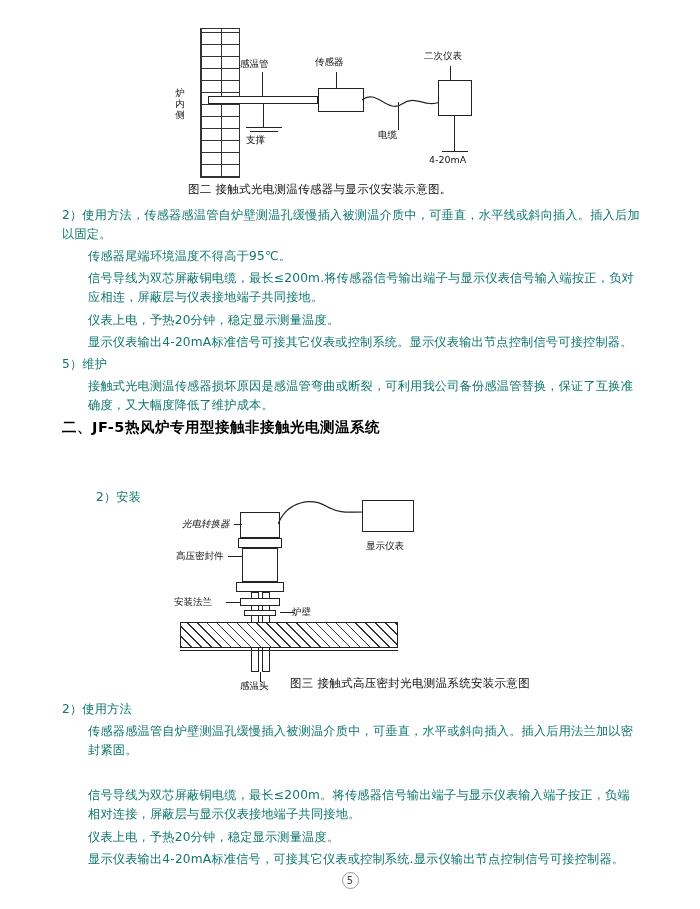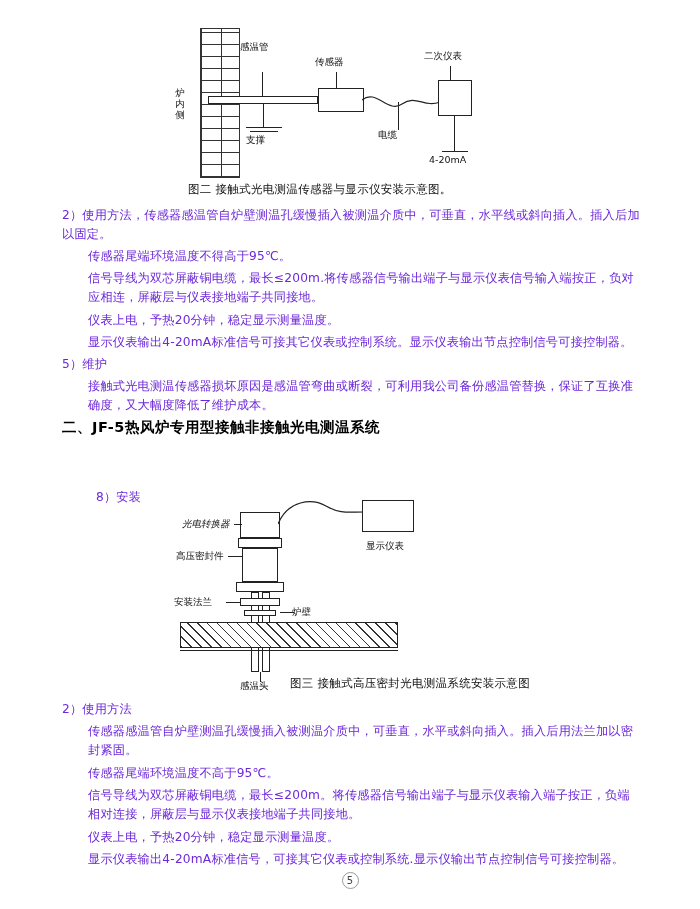--- a/index.html
+++ b/index.html
@@ -90,21 +90,21 @@
     color: #111;
     letter-spacing: 0.3px;
     white-space: nowrap;
   }
 
   
   .para {
     position: absolute;
     font-size: 12.2px;
     line-height: 1.55;
-    color: #6d28d9;
+    color: #0f766e;
     letter-spacing: 0.2px;
   }
   .para.w {
     width: 520px;
   }
   .heading {
     position: absolute;
     font-size: 14.5px;
     font-weight: bold;
     color: #000;
@@ -172,40 +172,40 @@
 
     <div class="ln" style="left:113px; top:76px; width:1.3px; height:24px;"></div>
     <div class="ln" style="left:96px; top:99px; width:36px; height:1.3px;"></div>
     <div class="ln" style="left:100px; top:103px; width:28px; height:1.1px;"></div>
 
     <div class="ln" style="left:112px; top:44px; width:1.1px; height:24px;"></div>
     <div class="ln" style="left:186px; top:44px; width:1.1px; height:16px;"></div>
     <div class="ln" style="left:300px; top:38px; width:1.1px; height:14px;"></div>
     <div class="ln" style="left:248px; top:74px; width:1.1px; height:28px;"></div>
 
-    <div class="lbl" style="left:90px; top:14px;font-family:Liberation Serif, serif;">感温管</div>
+    <div class="lbl" style="left:90px; top:30px;">感温管</div>
     <div class="lbl" style="left:165px; top:28px;">传感器</div>
     <div class="lbl" style="left:274px; top:22px;">二次仪表</div>
     <div class="lbl" style="left:228px; top:101px;">电缆</div>
     <div class="lbl" style="left:96px; top:106px;">支撑</div>
     <div class="lbl" style="left:279px; top:126px;">4-20mA</div>
   </div>
 
   <div class="figcap" style="left:188px; top:182px;">图二   接触式光电测温传感器与显示仪安装示意图。</div>
 
   <div class="para w" style="left:62px; top:206px; width:578px;">2）使用方法，传感器感温管自炉壁测温孔缓慢插入被测温介质中，可垂直，水平线或斜向插入。插入后加以固定。</div>
   <div class="para" style="left:88px; top:247px;">传感器尾端环境温度不得高于95℃。</div>
   <div class="para w" style="left:88px; top:269px; width:552px;">信号导线为双芯屏蔽铜电缆，最长≤200m.将传感器信号输出端子与显示仪表信号输入端按正，负对应相连，屏蔽层与仪表接地端子共同接地。</div>
   <div class="para" style="left:88px; top:311px;">仪表上电，予热20分钟，稳定显示测量温度。</div>
   <div class="para" style="left:88px; top:333px;">显示仪表输出4-20mA标准信号可接其它仪表或控制系统。显示仪表输出节点控制信号可接控制器。</div>
   <div class="para" style="left:62px; top:355px;">5）维护</div>
   <div class="para w" style="left:88px; top:377px; width:552px;">接触式光电测温传感器损坏原因是感温管弯曲或断裂，可利用我公司备份感温管替换，保证了互换准确度，又大幅度降低了维护成本。</div>
 
   <div class="heading" style="left:62px; top:418px;">二、JF-5热风炉专用型接触非接触光电测温系统</div>
-  <div class="para" style="left:96px; top:488px;">8）安装</div>
+  <div class="para" style="left:96px; top:488px;">2）安装</div>
 
   <div class="fig2">
 
     <div class="boxr" style="left:90px; top:22px; width:40px; height:26px;"></div>
 
     <svg style="position:absolute; left:128px; top:6px;" width="96" height="44">
       <path d="M0,28 C10,4 34,2 48,10 C62,18 70,16 86,16" stroke="#222" fill="none" stroke-width="1.2"></path>
     </svg>
 
     <div class="boxr" style="left:212px; top:10px; width:52px; height:32px;"></div>
@@ -234,21 +234,20 @@
     <div class="lbl" style="left:216px; top:50px;">显示仪表</div>
     <div class="lbl" style="left:24px; top:106px;">安装法兰</div>
     <div class="lbl" style="left:142px; top:116px;">炉壁</div>
     <div class="lbl" style="left:90px; top:190px;">感温头</div>
   </div>
 
   <div class="figcap" style="left:290px; top:676px;">图三  接触式高压密封光电测温系统安装示意图</div>
 
   <div class="para" style="left:62px; top:700px;">2）使用方法</div>
   <div class="para w" style="left:88px; top:722px; width:552px;">传感器感温管自炉壁测温孔缓慢插入被测温介质中，可垂直，水平或斜向插入。插入后用法兰加以密封紧固。</div>
-  <div class="para" style="left:88px; top:764px;">传感器尾端环境温度不高于95℃。</div>
   <div class="para w" style="left:88px; top:786px; width:552px;">信号导线为双芯屏蔽铜电缆，最长≤200m。将传感器信号输出端子与显示仪表输入端子按正，负端相对连接，屏蔽层与显示仪表接地端子共同接地。</div>
   <div class="para" style="left:88px; top:828px;">仪表上电，予热20分钟，稳定显示测量温度。</div>
   <div class="para w" style="left:88px; top:850px; width:552px;">显示仪表输出4-20mA标准信号，可接其它仪表或控制系统.显示仪输出节点控制信号可接控制器。</div>
 
   <div class="pagenum">
     <span>5</span>
   </div>
 
 </div>
 

